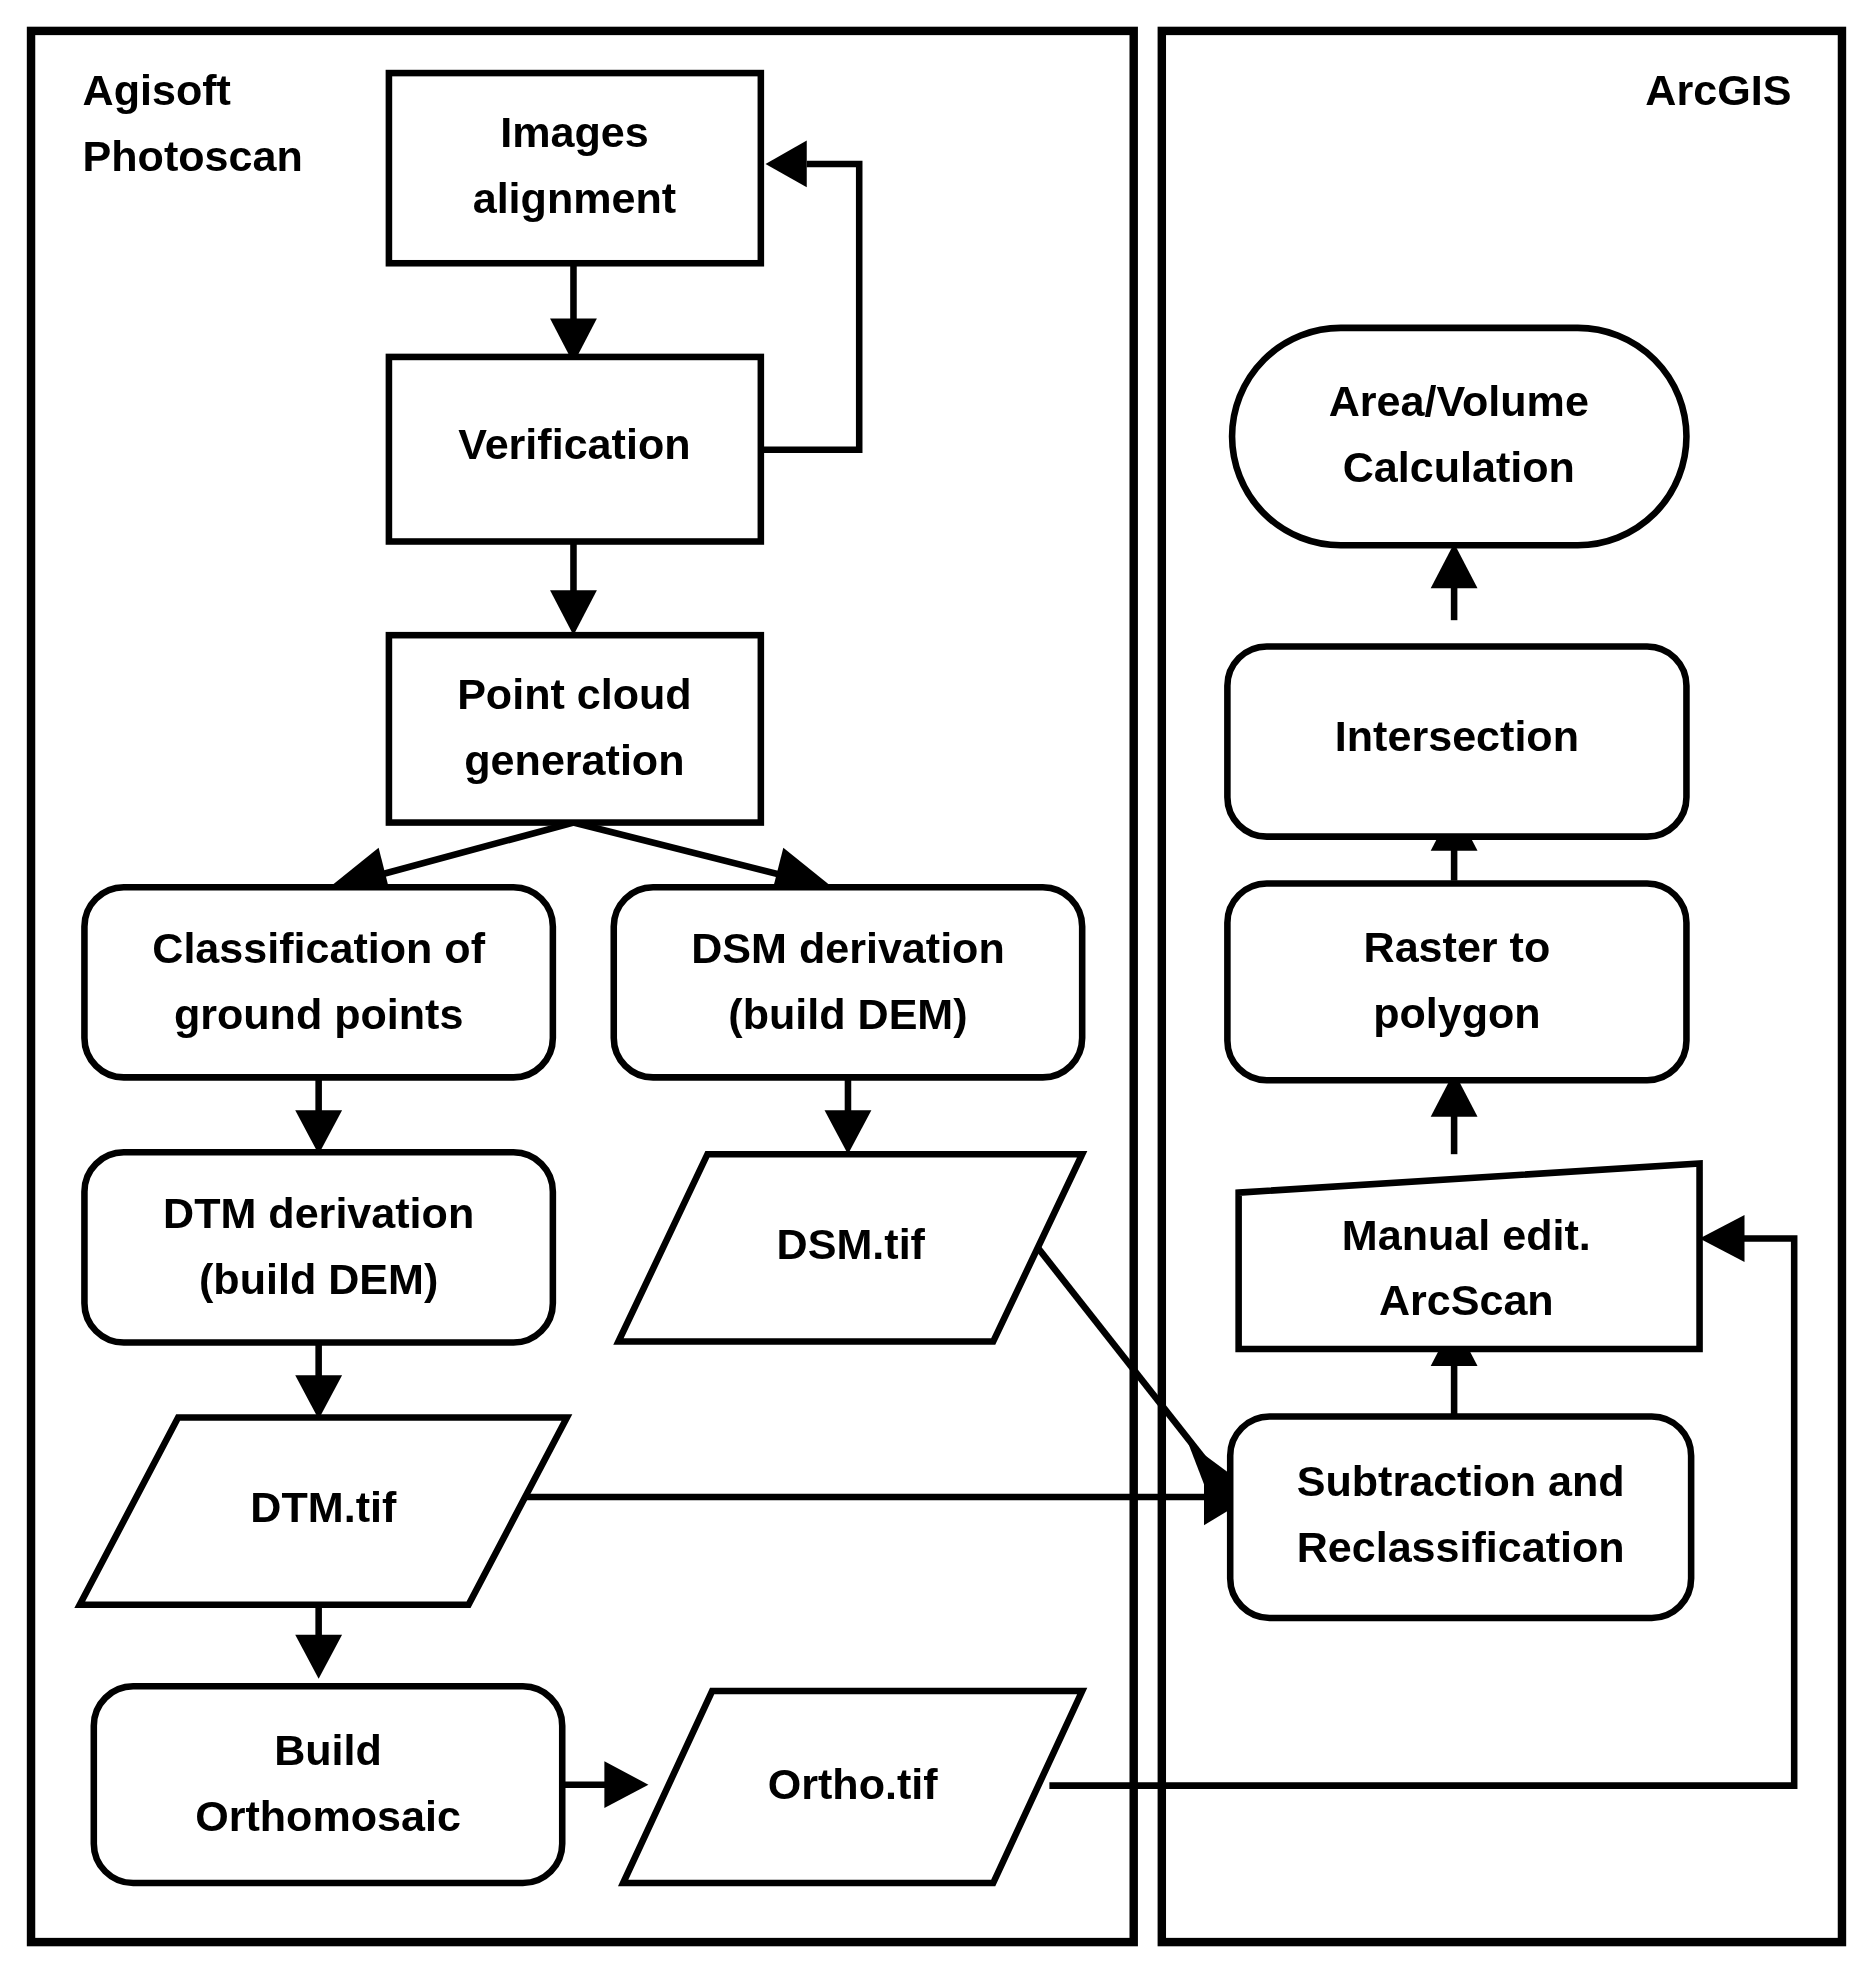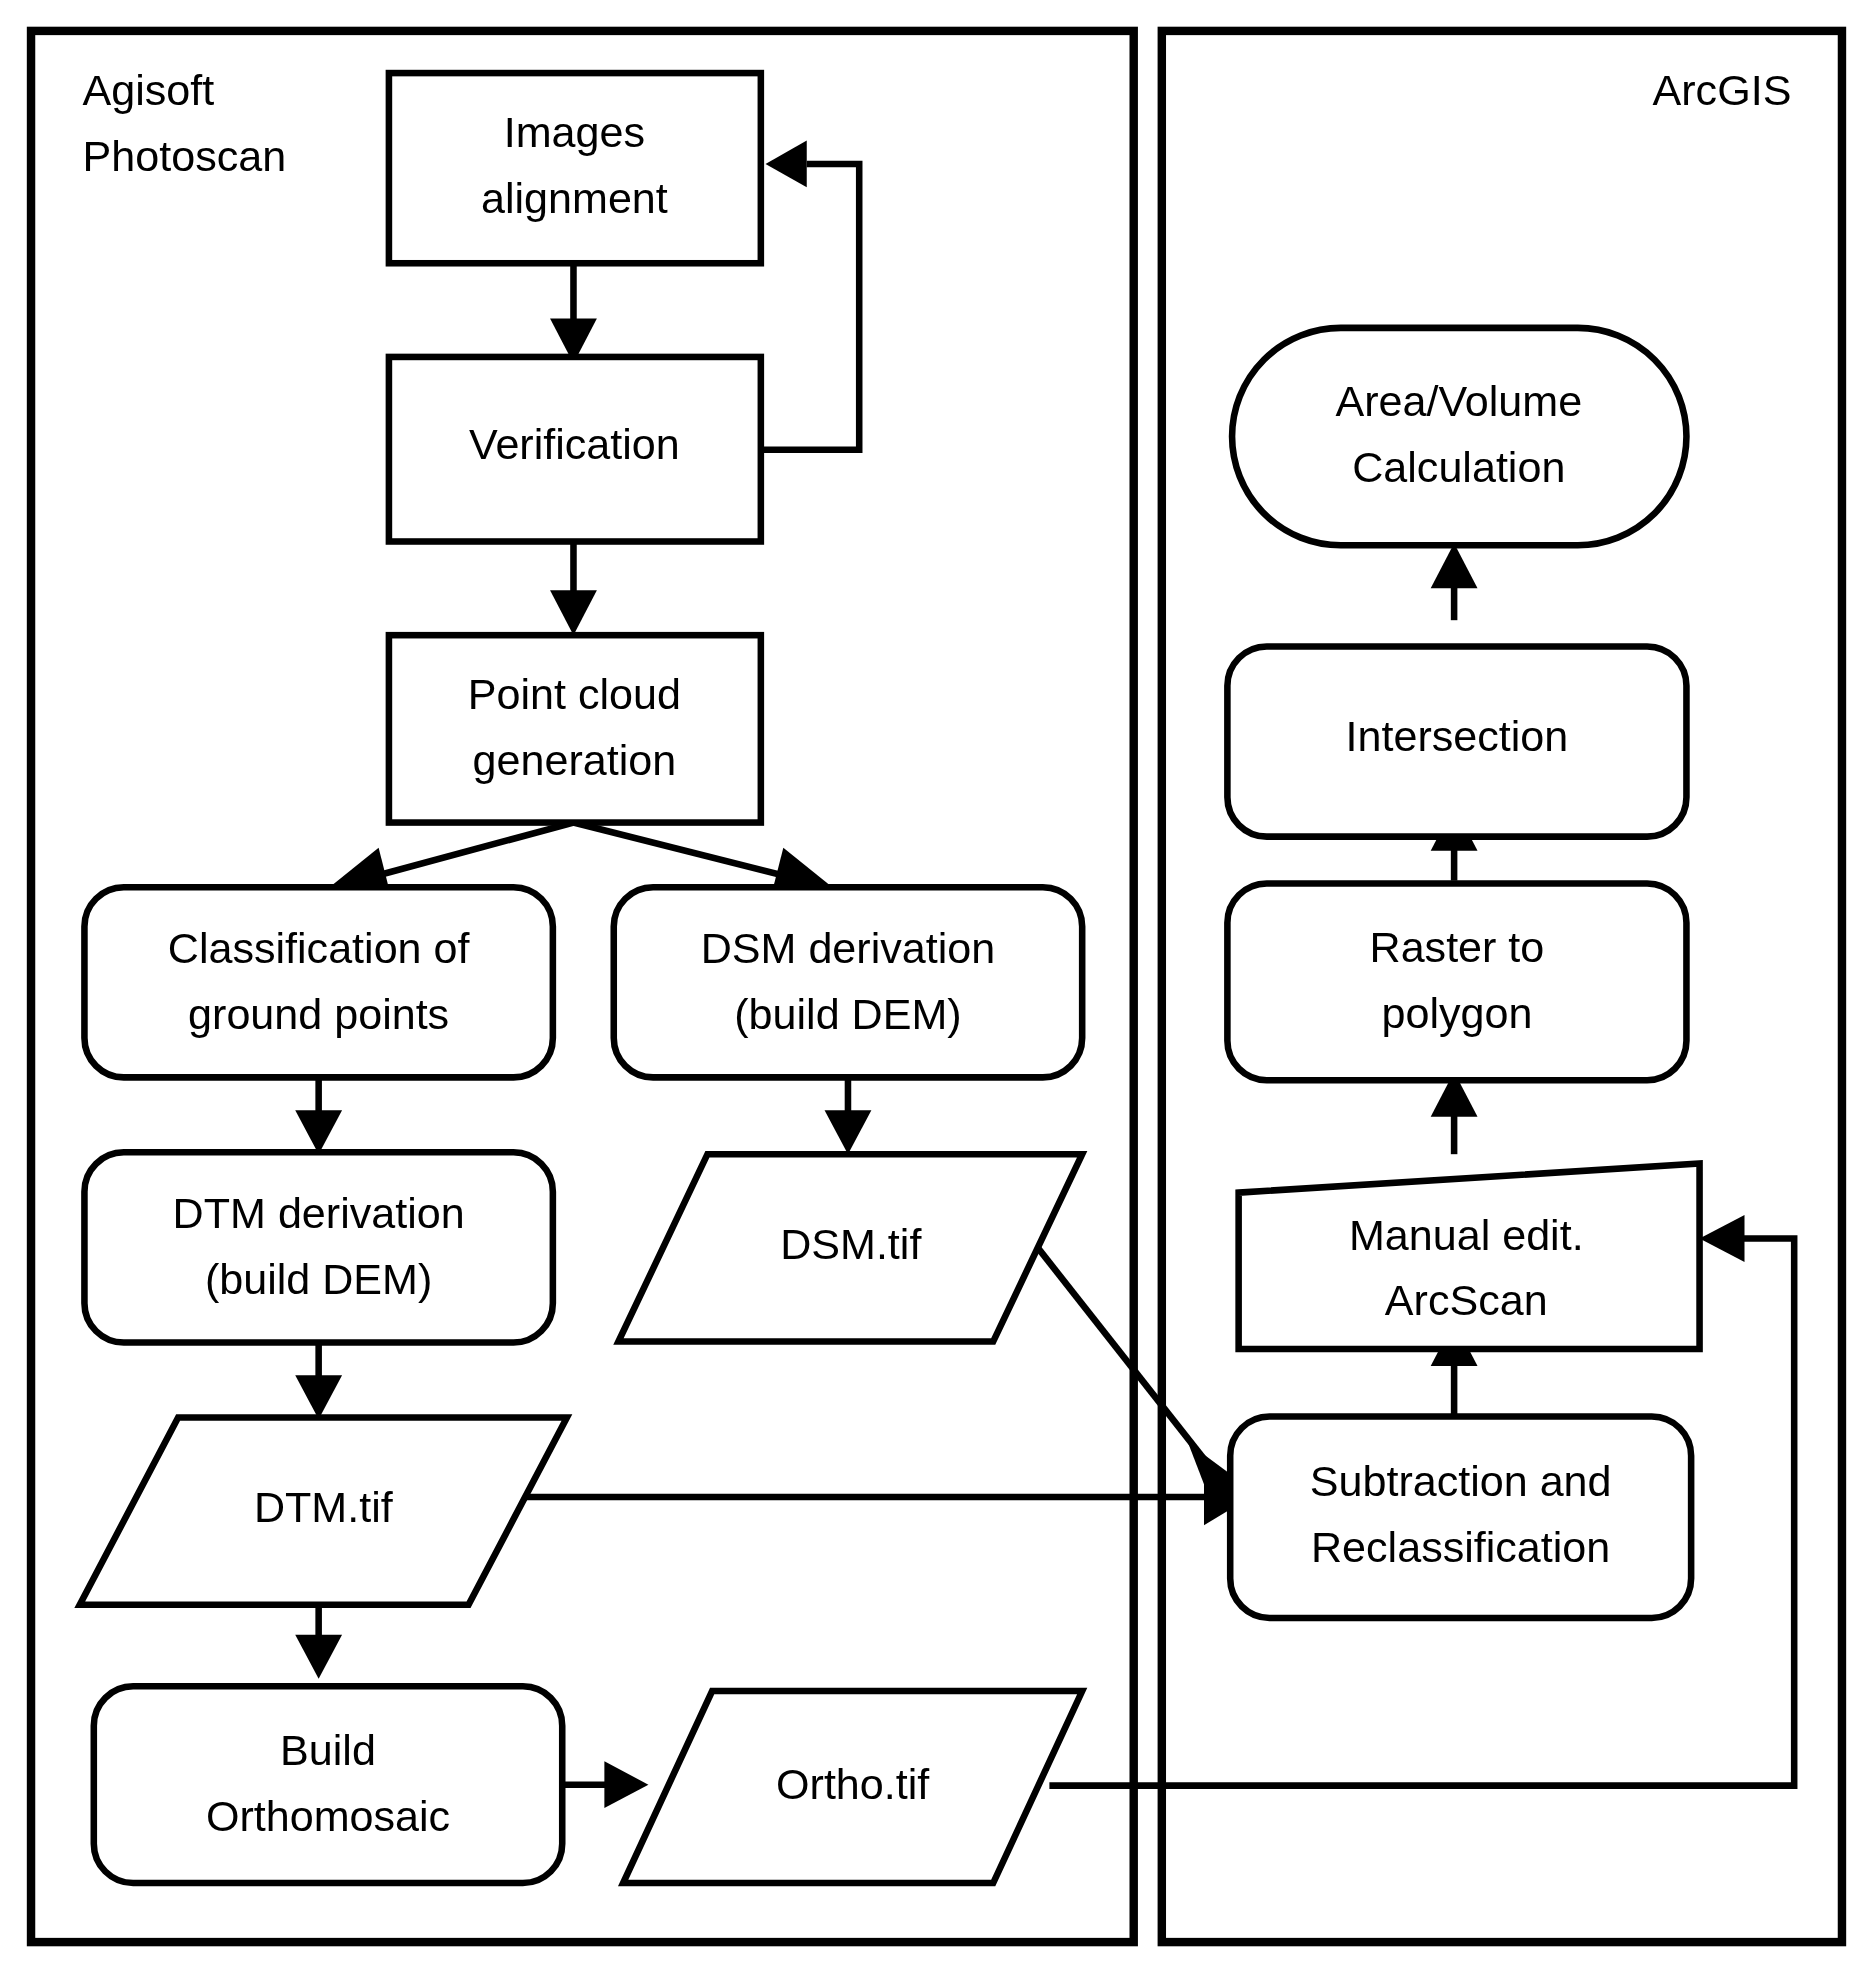--- a/index.html
+++ b/index.html
@@ -10,20 +10,21 @@
   body {
     width: 1873px;
     height: 1973px;
     font-family: "Liberation Sans", sans-serif;
     overflow: hidden;
   }
   #flowchart-root {
     position: relative;
     width: 1692px;
     height: 1973px;
+    font-weight: bold;
   }
   svg.diagram {
     display: block;
     width: 1873px;
     height: 1973px;
   }
   .panel-frame {
     fill: #ffffff;
     stroke: #000000;
     stroke-width: 9;

